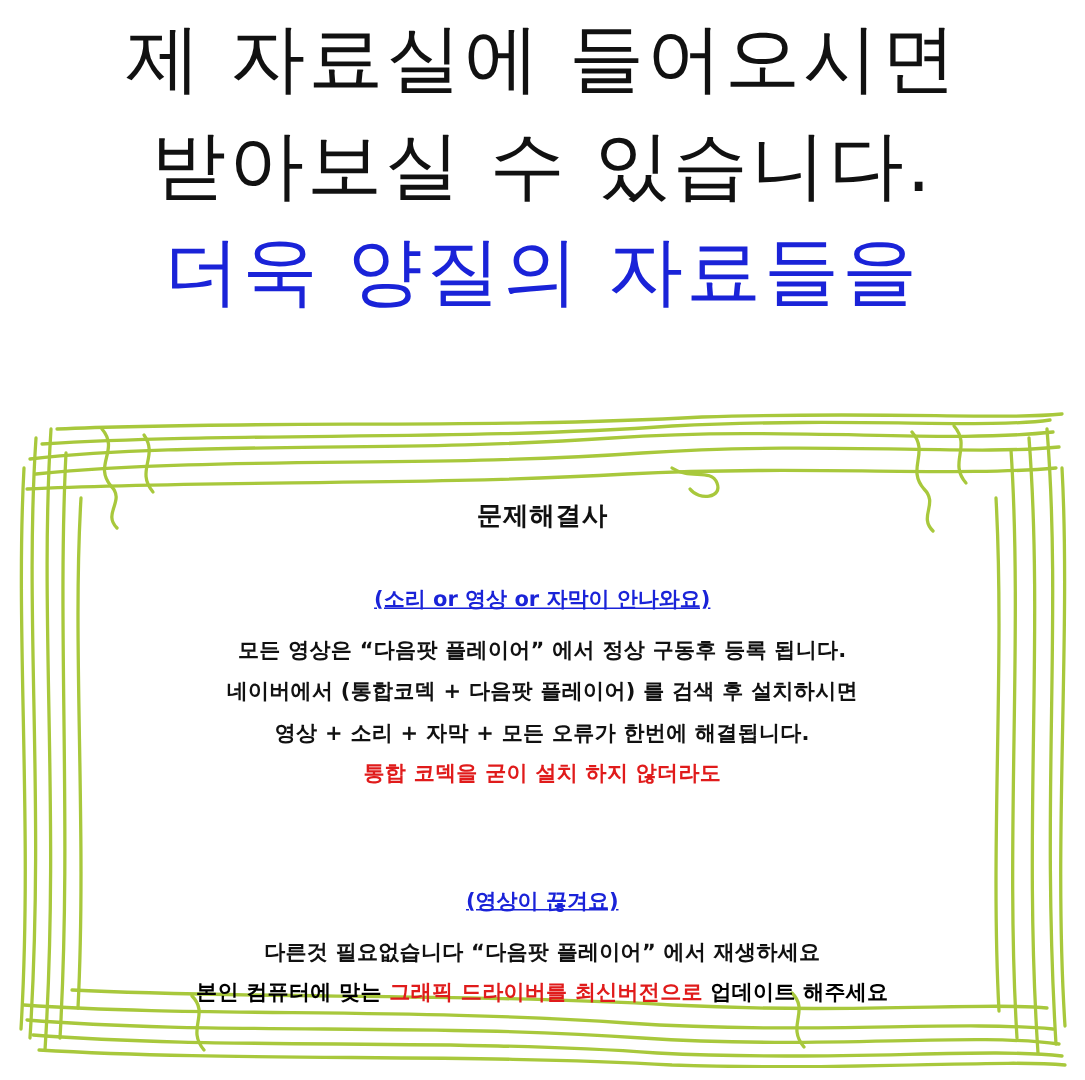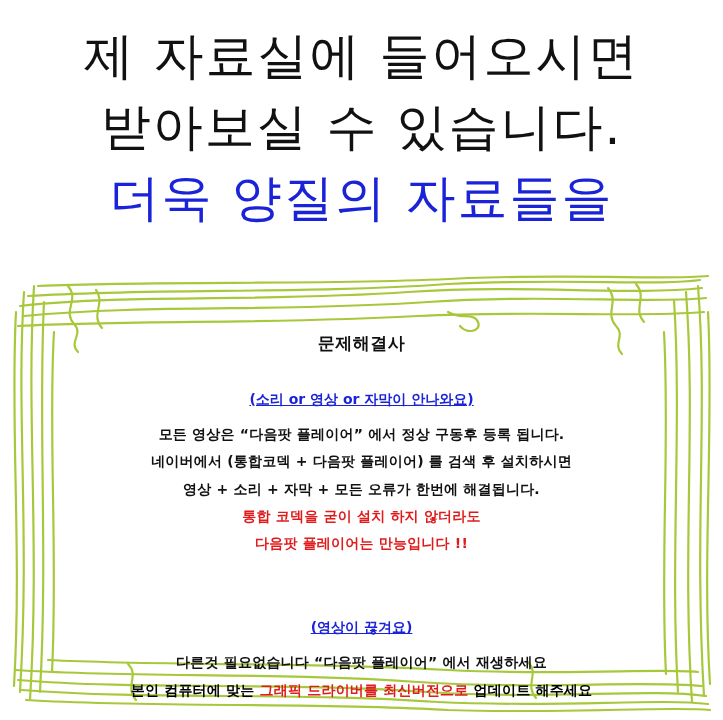--- a/index.html
+++ b/index.html
@@ -14,21 +14,21 @@
     overflow: hidden;
     font-family: "DejaVu Sans", "Liberation Sans", sans-serif;
   }
 
   
   .headline {
     position: absolute;
     top: 0;
     left: 0;
     width: 723px;
-    padding-top: 21px;
+    padding-top: 4px;
     text-align: center;
   }
   .headline-line {
     font-size: 50px;
     line-height: 1.42;
     letter-spacing: 2px;
     font-weight: 400;
     color: #111111;
     white-space: nowrap;
   }
@@ -148,20 +148,19 @@
 </div>
 
 <div class="panel">
   <div class="panel-title">문제해결사</div>
 
   <div class="sub-q">(소리 or 영상 or 자막이 안나와요)</div>
   <div class="body-line">모든 영상은 “다음팟 플레이어” 에서 정상 구동후 등록 됩니다.</div>
   <div class="body-line">네이버에서 (통합코덱 + 다음팟 플레이어) 를 검색 후 설치하시면</div>
   <div class="body-line">영상 + 소리 + 자막 + 모든 오류가 한번에 해결됩니다.</div>
   <div class="body-line red">통합 코덱을 굳이 설치 하지 않더라도</div>
-  <div class="body-line red">다음팟 플레이어는 만능입니다 !!</div>
 
   <div class="gap"></div>
 
   <div class="sub-q">(영상이 끊겨요)</div>
   <div class="body-line">다른것 필요없습니다  “다음팟 플레이어” 에서 재생하세요</div>
   <div class="body-line mixed"><span class="blk">본인 컴퓨터에 맞는 </span><span class="red">그래픽 드라이버를 최신버전으로</span><span class="blk"> 업데이트 해주세요</span></div>
 </div>
 
 </body></html>

